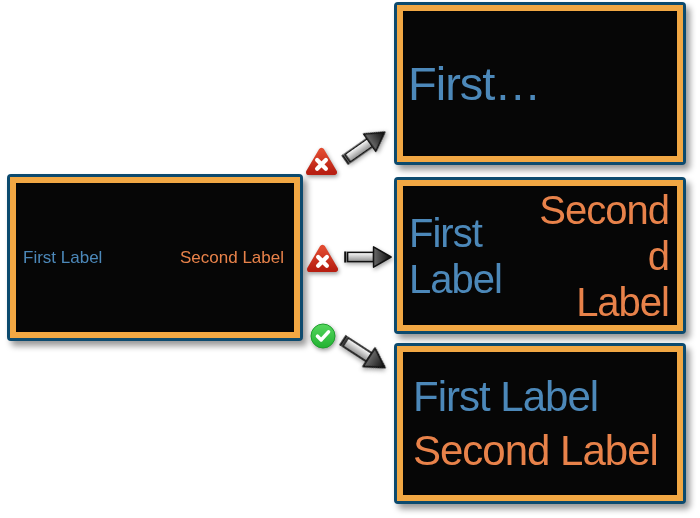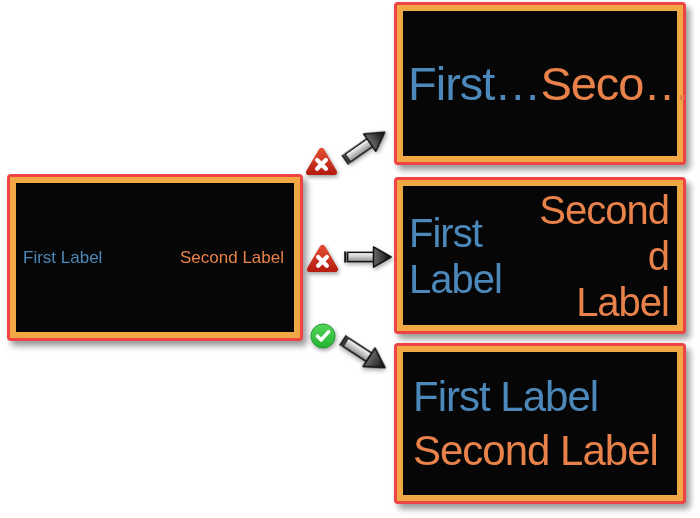--- a/index.html
+++ b/index.html
@@ -4,21 +4,21 @@
 <style>
   html,body{margin:0;padding:0;background:#ffffff;}
   .canvas{
     position:relative;width:700px;height:518px;background:#ffffff;overflow:hidden;
     font-family:"Liberation Sans", sans-serif;
     --first-label-color:#4c88b9;--second-label-color:#e8824a;
     --panel-border-color:#f1a743;--panel-bg-color:#060606;
   }
   .panel{
     position:absolute;background:var(--panel-bg-color);
-    border:3px solid #ef4444;border-radius:4px;
+    border:3px solid #0c4a6e;border-radius:4px;
     box-shadow:4px 5px 6px rgba(0,0,0,.40);
     box-sizing:border-box;
   }
   .frame{
     position:absolute;inset:0;border:6px solid var(--panel-border-color);
     box-shadow:inset 0 0 0 2px rgba(5,5,5,.95);
     display:flex;box-sizing:border-box;
   }
   .blue{color:var(--first-label-color);}
   .orange{color:var(--second-label-color);}
@@ -60,21 +60,20 @@
   <div class="panel source">
     <div class="frame">
       <span class="blue">First Label</span>
       <span class="orange">Second Label</span>
     </div>
   </div>
 
   <div class="panel out1">
     <div class="frame">
       <span class="blue">First…</span>
-      <span class="orange">Seco…</span>
     </div>
   </div>
 
   <div class="panel out2">
     <div class="frame">
       <div class="col left blue">
         <div>First</div>
         <div>Label</div>
       </div>
       <div class="col right orange">

